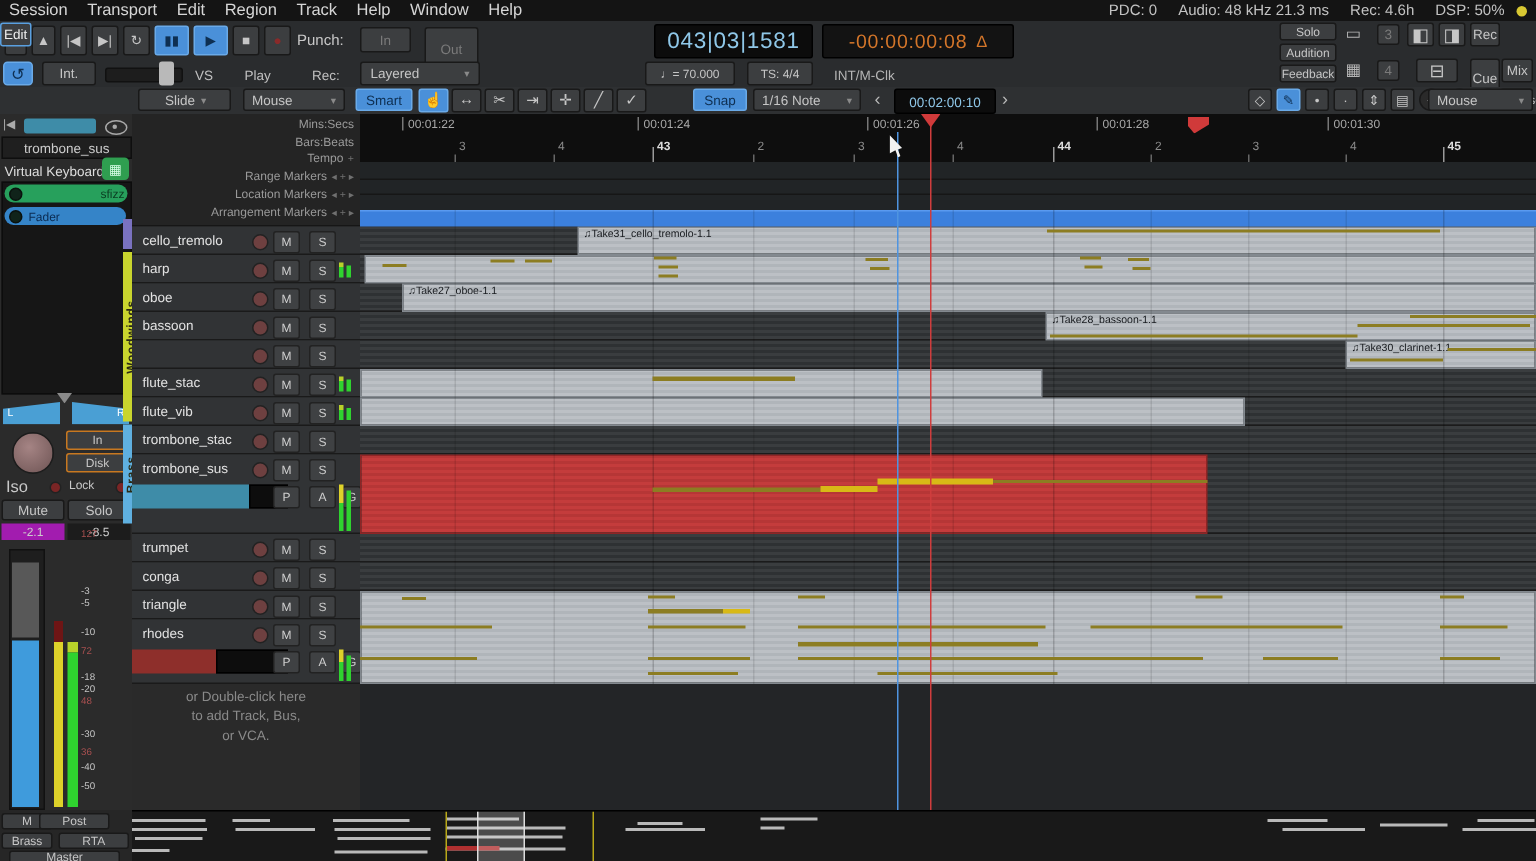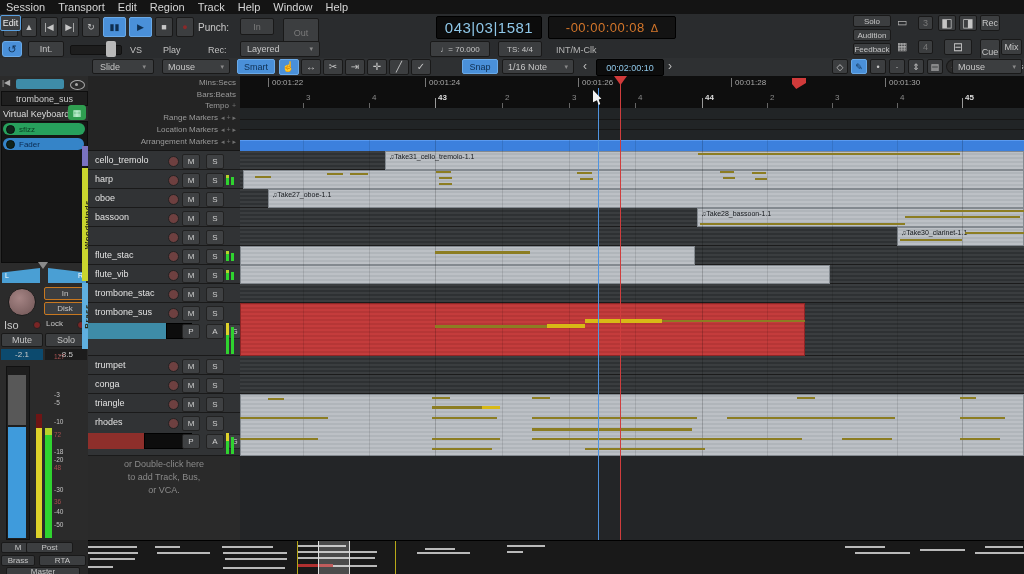--- a/index.html
+++ b/index.html
@@ -41,20 +41,27 @@
     <div class="flex">
         <span class="menu-item">Session</span>
         <span class="menu-item">Transport</span>
         <span class="menu-item">Edit</span>
         <span class="menu-item">Region</span>
         <span class="menu-item">Track</span>
         <span class="menu-item">Help</span>
         <span class="menu-item">Window</span>
         <span class="menu-item">Help</span>
       </div>
+    <div class="flex" style="margin-left:auto;padding-right:6px;">
+        <span class="status-item">PDC: 0</span>
+        <span class="status-item">Audio: 48 kHz 21.3 ms</span>
+        <span class="status-item">Rec: 4.6h</span>
+        <span class="status-item">DSP: 50%</span>
+        <span style="width: 7px; height: 7px; border-radius: 50%; background: rgb(216, 200, 50); margin-left: 8px; display: inline-block;"></span>
+      </div>
   </div>
 
   <div class="abs" id="transport-bar">
     <div class="abs flex" style="left:3px;top:3px;height:20px;gap:3px;">
         <div class="btn" style="width: 15px; height: 20px; font-size: 9px;">!</div>
         <div class="btn" style="width: 16px; height: 20px; font-size: 9px;">▲</div>
         <div class="btn" style="width: 18px; height: 20px; font-size: 9px;">|◀</div>
         <div class="btn" style="width: 18px; height: 20px; font-size: 9px;">▶|</div>
         <div class="btn" style="width: 18px; height: 20px; font-size: 9px;">↻</div>
         <div class="btn t-active" style="width: 23px; height: 20px; font-size: 9px;">▮▮</div>
@@ -100,21 +107,21 @@
     <div class="abs btn" style="left:959px;top:1px;width:18px;height:16px;font-size:12px;">◨</div>
     <div class="abs btn" style="left:944px;top:25px;width:28px;height:16px;font-size:12px;">⊟</div>
     <div class="abs btn" style="left:980px;top:1px;width:20px;height:16px;">Rec</div>
     <div class="abs btn" style="left:1001
 px;top:1px;width:21px;height:16px;border:1px solid #5aa0e0;color:#eee;">Edit</div>
     <div class="abs btn" style="left:980px;top:25px;width:20px;height:25px;">Cue</div>
     <div class="abs btn" style="left:1001px;top:25px;width:21px;height:16px;">Mix</div>
   </div>
 
   <div class="abs" id="editor-toolbar">
-    <div class="abs btn" style="left:92px;top:1px;width:62px;height:15px;justify-content:space-between;padding:0 7px;">
+    <div class="abs btn" style="left:92px;top:1px;width:62px;height:15px;justify-content:space-between;padding:0 17px;">
       <span>Slide</span>
         <span class="dd-arrow">▾</span>
     </div>
     <div class="abs btn" style="left:162px;top:1px;width:68px;height:15px;justify-content:space-between;padding:0 5px;">
       <span>Mouse</span>
         <span class="dd-arrow">▾</span>
     </div>
     <div class="abs btn t-active" style="left:237px;top:1px;width:38px;height:15px;">Smart</div>
     <div class="abs flex" style="left:279px;top:1px;height:15px;gap:2px;">
         <div class="btn tool t-active">☝</div>
@@ -160,21 +167,21 @@
     <div class="abs" style="left:2px;top:2px;font-size:8px;color:#aaa;">|◀</div>
     <div class="abs" style="left:16px;top:3px;width:48px;height:10px;background:#3e8ca8;border-radius:2px;"></div>
     <div class="abs" style="left:70px;top:4px;">
         <div class="eye"></div>
       </div>
     <div class="abs" style="left:1px;top:15px;width:85px;height:13px;background:#1f1f1f;border:1px solid #0e0e0e;display:flex;align-items:center;justify-content:center;font-size:9px;color:#ccc;">trombone_sus</div>
     <div class="abs" style="left:3px;top:33px;font-size:9px;color:#ddd;">Virtual Keyboard</div>
     <div class="abs" style="left:68px;top:29px;width:18px;height:15px;background:#2f9e50;border-radius:3px;display:flex;align-items:center;justify-content:center;color:#d8ffe8;font-size:9px;">▦</div>
     <div class="abs" style="left:1px;top:45px;width:85px;height:140px;background:#161616;border:1px solid #0c0c0c;"></div>
     <div class="abs" style="left:0;top:47px;width:88px;">
-        <div style="position: absolute; left: 3px; top: 0px; width: 82px; height: 12px; border-radius: 6px; background: rgb(39, 160, 92); display: flex; align-items: center; padding-left: 3px; box-sizing: border-box;">
+        <div style="position: absolute; left: 3px; top: 0px; width: 82px; height: 12px; border-radius: 6px; background: rgb(39, 160, 92); display: flex; align-items: center; padding-left: 3px; box-sizing: border-box; gap: 48px;">
           <div style="width: 7px; height: 7px; border-radius: 50%; background: rgb(16, 35, 26); margin-right: 4px; border: 1px solid rgb(10, 18, 14);"></div>
           <div style="font-size: 8px; color: rgb(11, 61, 34);">sfizz</div>
         </div>
         <div style="position: absolute; left: 3px; top: 15px; width: 81px; height: 12px; border-radius: 6px; background: rgb(53, 132, 200); display: flex; align-items: center; padding-left: 3px; box-sizing: border-box;">
           <div style="width: 7px; height: 7px; border-radius: 50%; background: rgb(16, 35, 26); margin-right: 4px; border: 1px solid rgb(10, 18, 14);"></div>
           <div style="font-size: 8px; color: rgb(10, 42, 80);">Fader</div>
         </div>
       </div>
 
     <div class="abs" style="left:38px;top:186px;width:10px;height:7px;background:#8a8a8a;clip-path:polygon(0 0,100% 0,50% 100%);"></div>
@@ -189,21 +196,21 @@
     <div class="abs btn" style="left:44px;top:211px;width:42px;height:13px;border:1px solid #c87820;font-size:8px;">In</div>
     <div class="abs btn" style="left:44px;top:226px;width:42px;height:13px;border:1px solid #c87820;font-size:8px;">Disk</div>
 
     <div class="abs" style="left:4px;top:243px;font-size:11px;color:#c8c8c8;">Iso</div>
     <div class="abs" style="left:33px;top:245px;width:6px;height:6px;border-radius:50%;background:#7a2525;border:1px solid #222;"></div>
     <div class="abs" style="left:46px;top:243px;font-size:8px;color:#c8c8c8;">Lock</div>
     <div class="abs" style="left:77px;top:245px;width:6px;height:6px;border-radius:50%;background:#7a2525;border:1px solid #222;"></div>
 
     <div class="abs btn" style="left:1px;top:257px;width:42px;height:14px;">Mute</div>
     <div class="abs btn" style="left:45px;top:257px;width:42px;height:14px;">Solo</div>
-    <div class="abs" style="left:1px;top:273px;width:42px;height:11px;background:#0c4a6e;display:flex;align-items:center;justify-content:center;font-size:8px;color:#ccc;">-2.1</div>
+    <div class="abs" style="left:1px;top:273px;width:42px;height:11px;background:#a21caf;display:flex;align-items:center;justify-content:center;font-size:8px;color:#ccc;">-2.1</div>
     <div class="abs" style="left:45px;top:273px;width:42px;height:11px;background:#1c1c1c;display:flex;align-items:center;justify-content:center;font-size:8px;color:#ccc;">-8.5</div>
 
     <div class="abs" style="left:6px;top:290px;width:22px;height:172px;background:#1e1e1e;border:1px solid #111;"></div>
     <div class="abs" style="left:8px;top:299px;width:18px;height:50px;background:#585858;"></div>
     <div class="abs" style="left:8px;top:351px;width:18px;height:111px;background:#3f9bdc;"></div>
     <div class="abs" style="left:36px;top:338px;width:6px;height:14px;background:#6e1515;"></div>
     <div class="abs" style="left:36px;top:352px;width:6px;height:110px;background:#ded22a;"></div>
     <div class="abs" style="left:45px;top:352px;width:7px;height:7px;background:#b8d22a;"></div>
     <div class="abs" style="left:45px;top:359px;width:7px;height:103px;background:#2fd32f;"></div>
     <div class="abs" style="left:0;top:0;"></div>

